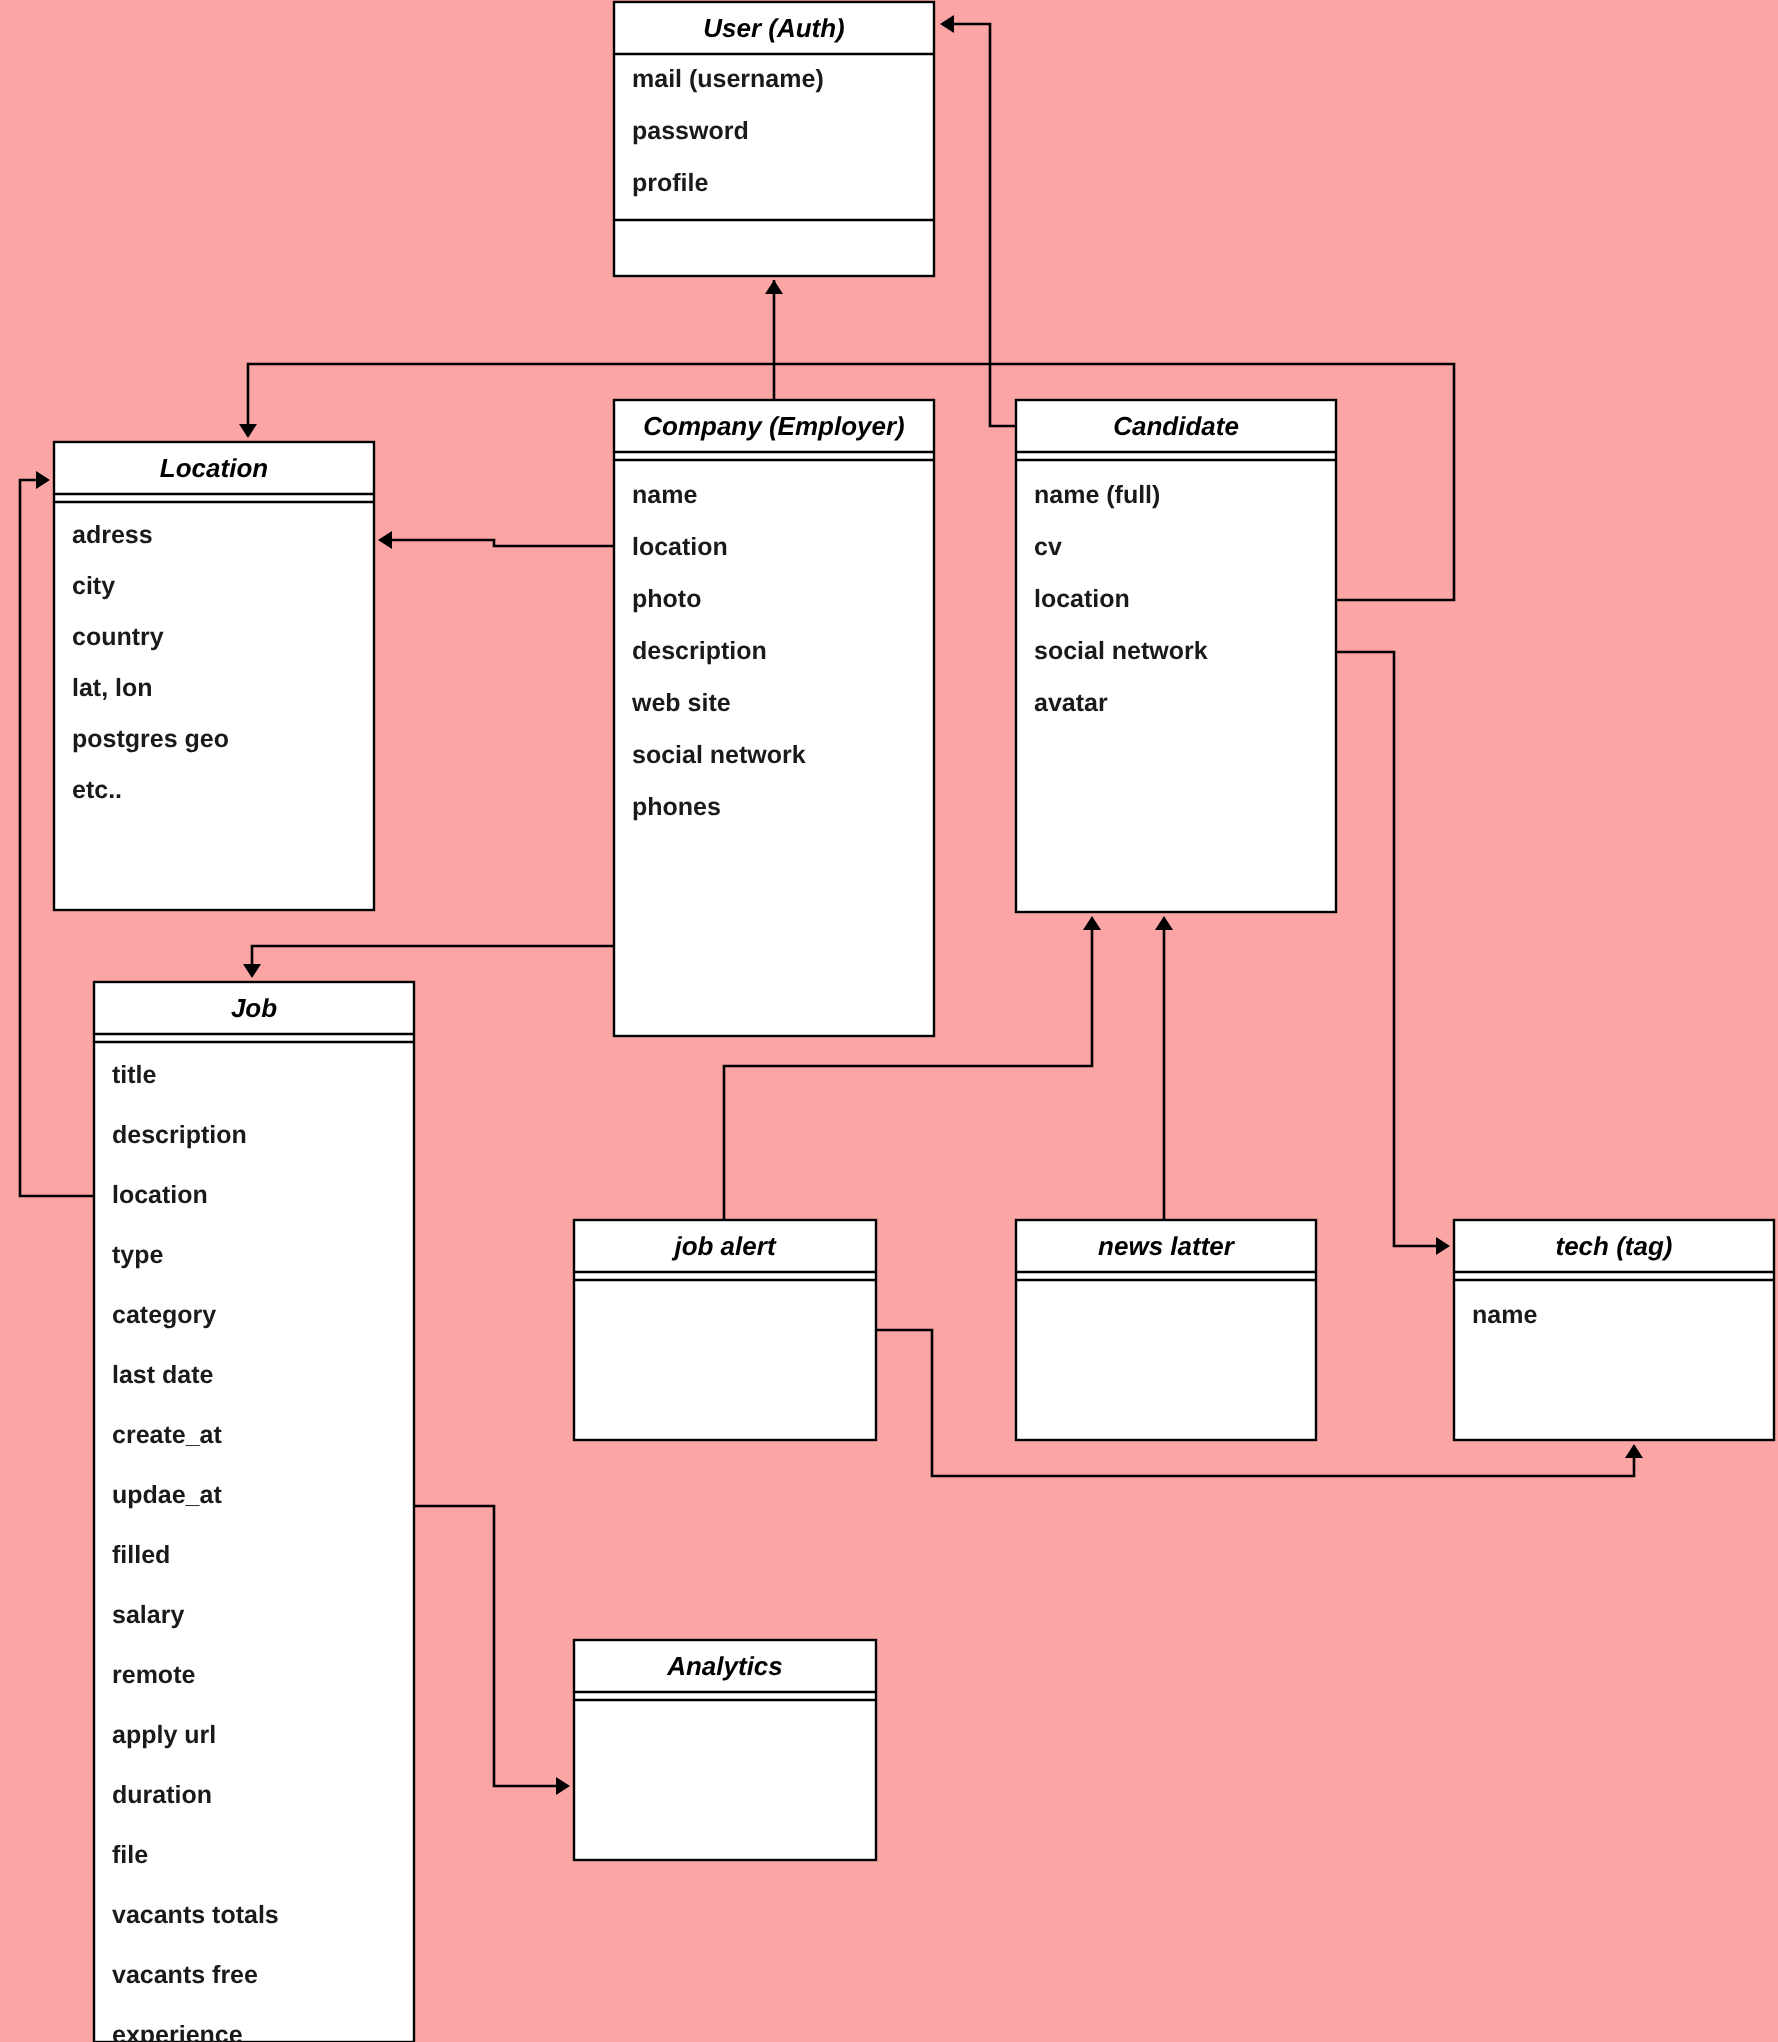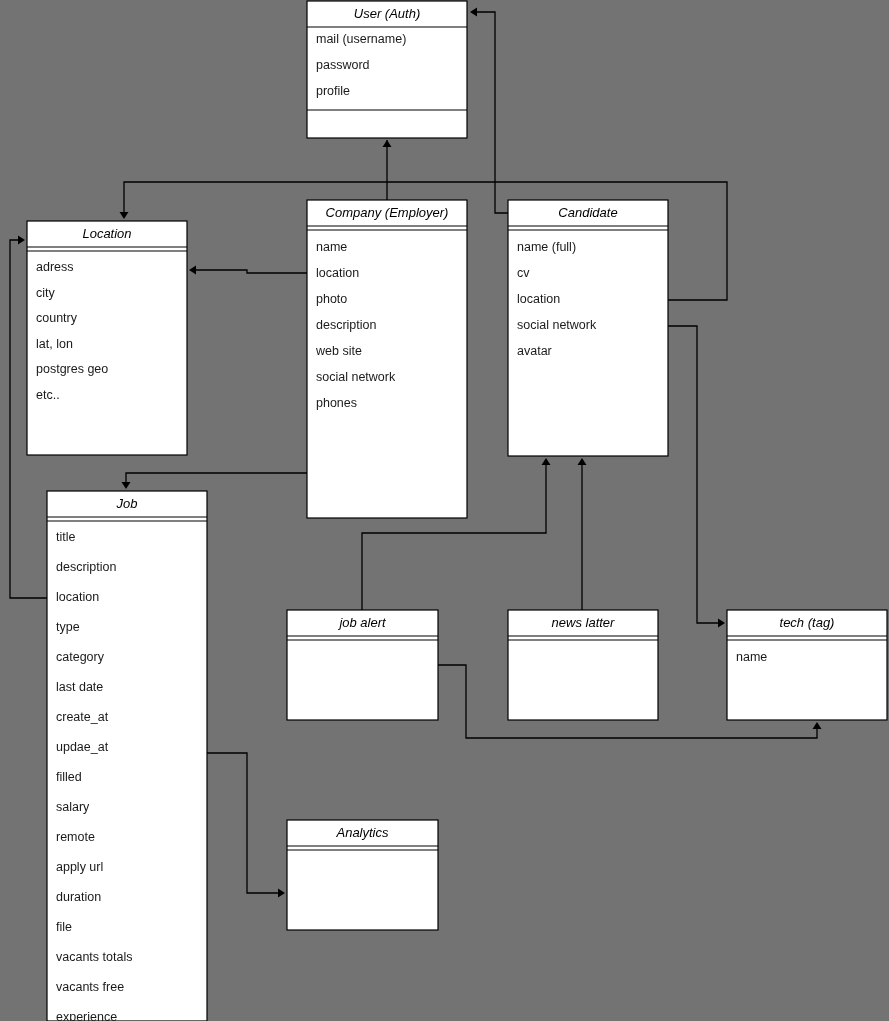--- a/index.html
+++ b/index.html
@@ -4,23 +4,24 @@
 <style>
   html, body {
     margin: 0;
     padding: 0;
     background: #ffffff;
   }
   #canvas-root {
     position: relative;
     width: 889px;
     height: 1021px;
-    background: #737373;
+    background: #fca5a5;
     font-family: "Liberation Sans", sans-serif;
     overflow: hidden;
+    font-weight: bold;
   }
   svg.diagram {
     display: block;
     width: 889px;
     height: 1021px;
   }
   .entity-box rect.body {
     fill: #ffffff;
     stroke: #000000;
     stroke-width: 1.2;

